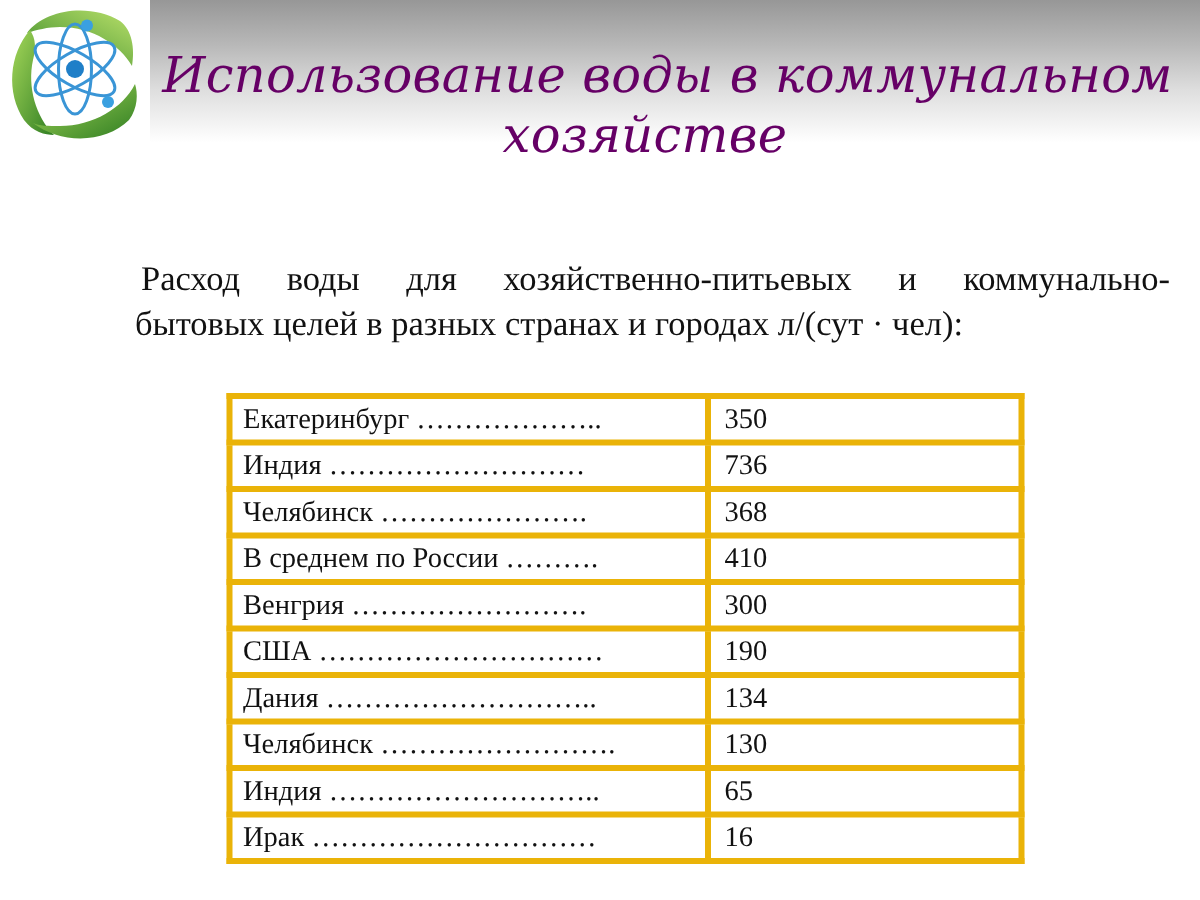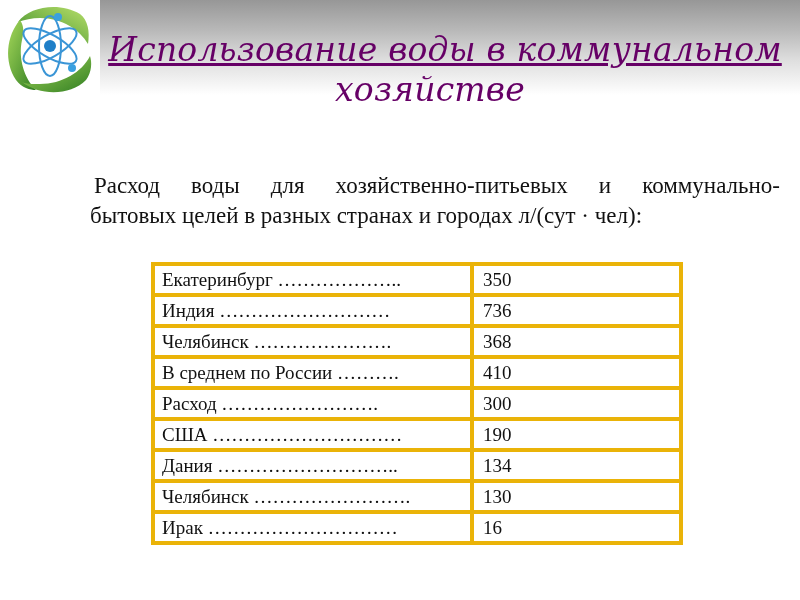--- a/index.html
+++ b/index.html
@@ -44,21 +44,20 @@
       color: #660066;
       margin: 0;
       font-weight: normal;
       letter-spacing: 0.2px;
     }
     .title .line {
       display: block;
     }
     .title .line1 {
       padding-left: 30px;
-      text-decoration: underline;
     }
     .intro {
       position: absolute;
       left: 74px;
       top: 155px;
       width: 690px;
       font-family: "Liberation Serif", serif;
       font-size: 23px;
       line-height: 30px;
       color: #111111;
@@ -157,34 +156,38 @@
       </tr>
       <tr>
         <td class="name-cell">Челябинск ………………….</td>
         <td class="value-cell">368</td>
       </tr>
       <tr>
         <td class="name-cell">В среднем по России ……….</td>
         <td class="value-cell">410</td>
       </tr>
       <tr>
-        <td class="name-cell">Расход …………………….</td>
+        <td class="name-cell">Венгрия …………………….</td>
         <td class="value-cell">300</td>
       </tr>
       <tr>
         <td class="name-cell">США …………………………</td>
         <td class="value-cell">190</td>
       </tr>
       <tr>
         <td class="name-cell">Дания ………………………..</td>
         <td class="value-cell">134</td>
       </tr>
       <tr>
         <td class="name-cell">Челябинск …………………….</td>
         <td class="value-cell">130</td>
       </tr>
       <tr>
+        <td class="name-cell">Индия ………………………..</td>
+        <td class="value-cell">65</td>
+      </tr>
+      <tr>
         <td class="name-cell">Ирак …………………………</td>
         <td class="value-cell">16</td>
       </tr>
     </tbody>
   </table>
 </div>
 
 </body></html>

